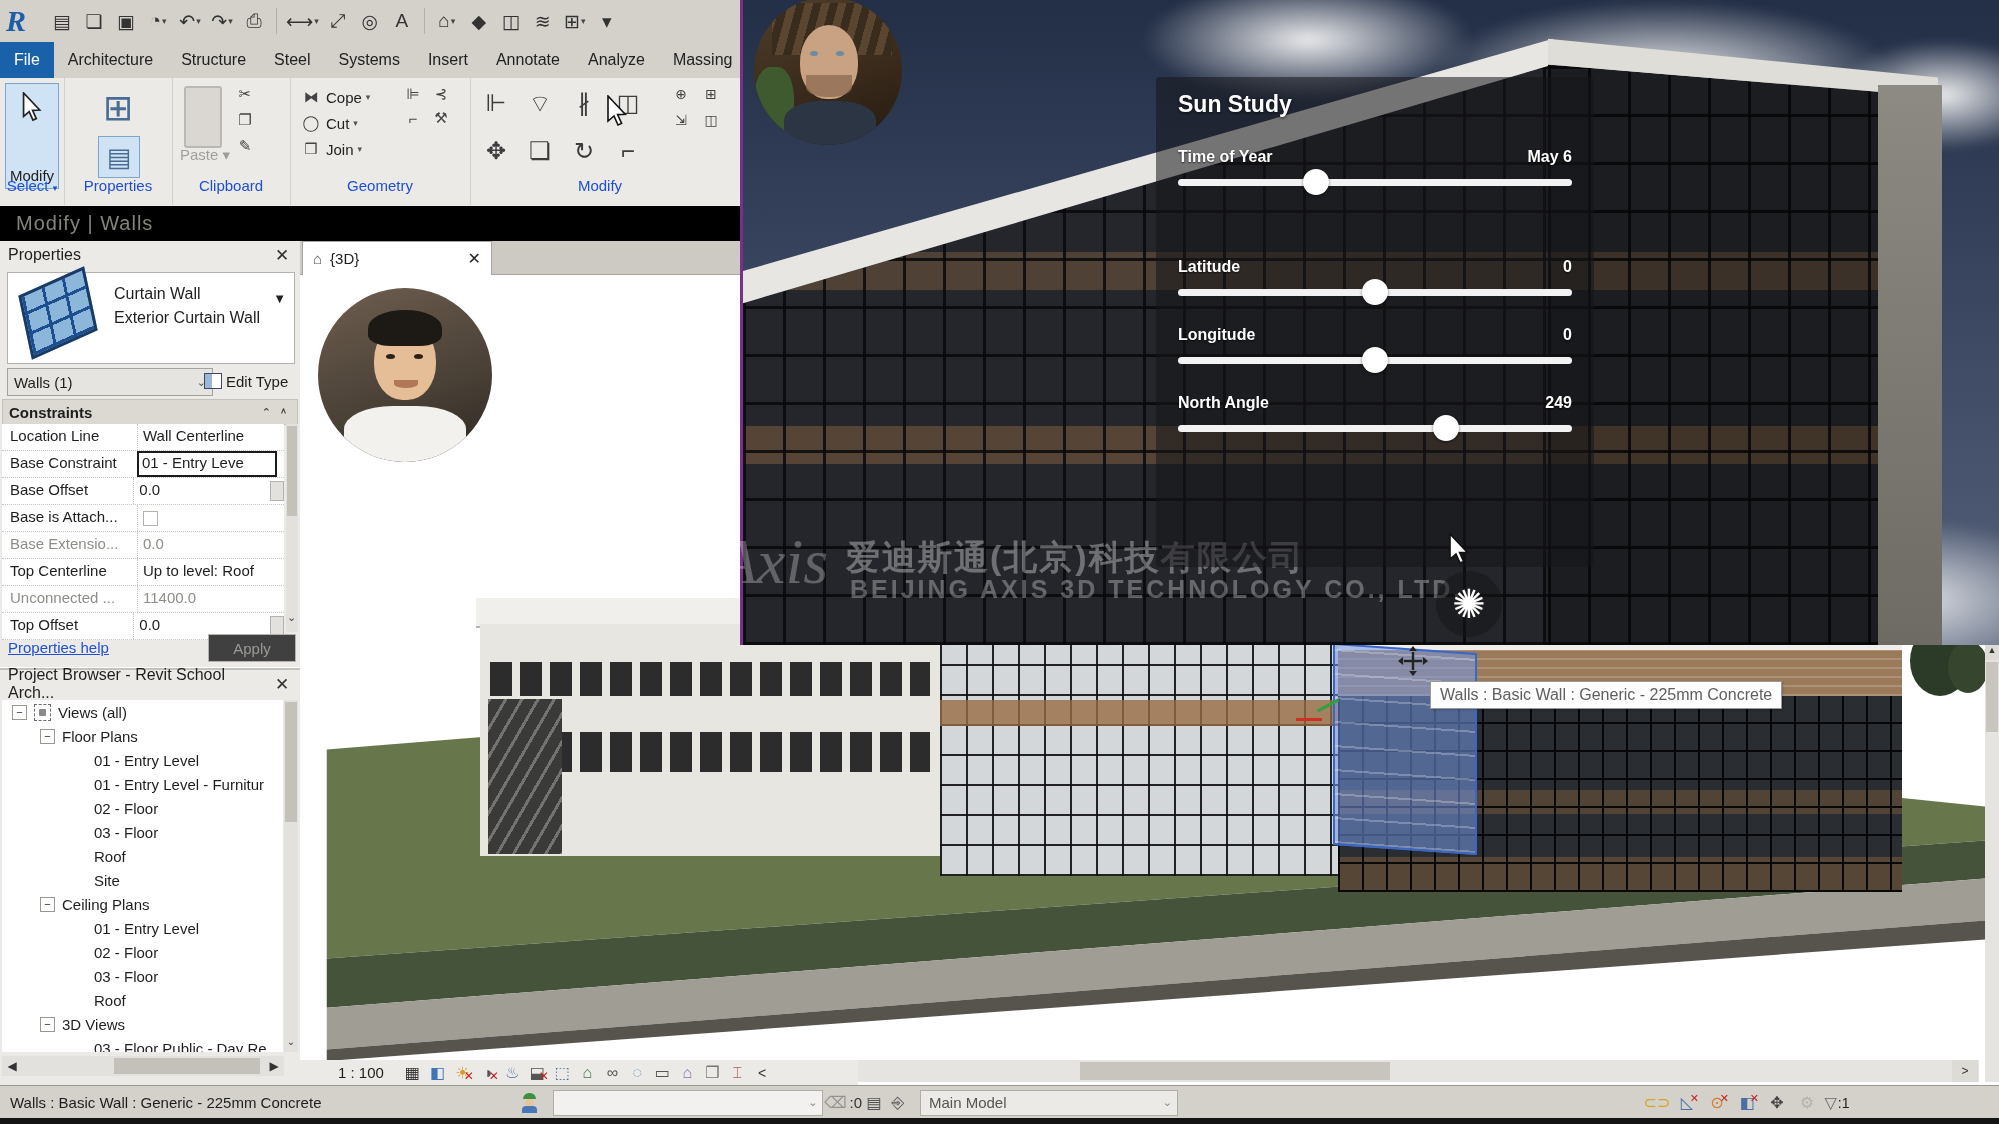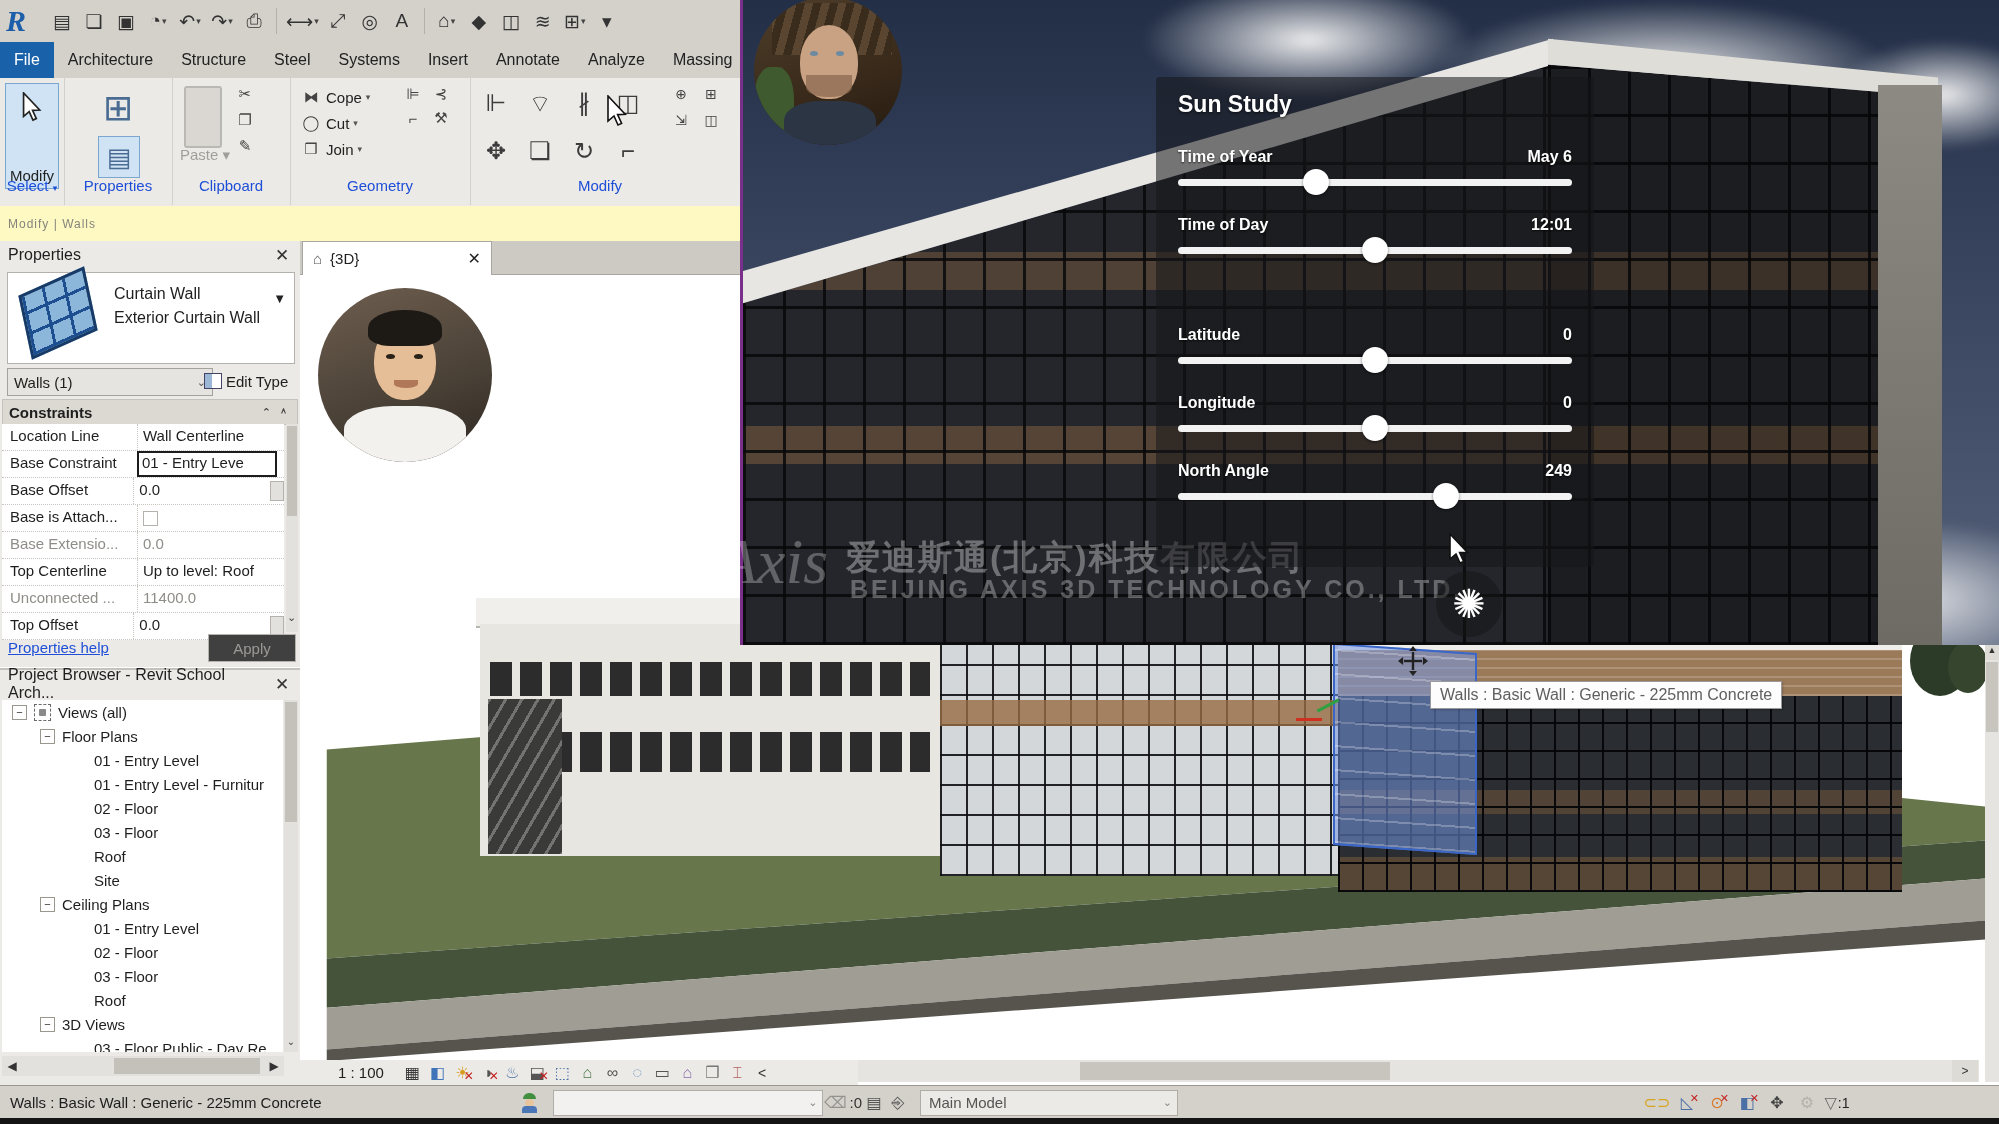--- a/index.html
+++ b/index.html
@@ -34,22 +34,22 @@
   #modify-big span{font-size:15px;color:#222;}
   .pbtn{display:flex;align-items:center;justify-content:center;color:#4a6c93;}
   .small-ico{display:flex;align-items:center;justify-content:center;font-size:15px;color:#444;width:22px;height:20px;}
   .geo-row{display:flex;align-items:center;gap:4px;height:26px;font-size:15px;color:#222;}
   .geo-row .caret{font-size:9px;color:#555;}
   .grayed{opacity:.5;}
   .mod-ico{width:44px;height:42px;display:flex;align-items:center;justify-content:center;font-size:24px;color:#3c3c3c;}
   .mini{width:22px;height:20px;font-size:14px;}
 
   
-  #optionbar{left:0;top:206px;width:740px;height:35px;background:#fef9c3;border-bottom:1px solid #c9c6c0;
-             display:flex;align-items:center;padding-left:8px;font-size:12px;color:#84847b;letter-spacing:1px;}
+  #optionbar{left:0;top:206px;width:740px;height:35px;background:#000000;border-bottom:1px solid #c9c6c0;
+             display:flex;align-items:center;padding-left:16px;font-size:20px;color:#84847b;letter-spacing:1px;}
 
   
   #props{left:0;top:241px;width:300px;height:426px;background:#eceae6;border-right:1px solid #a9a6a1;}
   .pal-head{height:28px;display:flex;align-items:center;padding:0 8px;font-size:16px;color:#1e1e1e;}
   .pal-close{margin-left:auto;font-size:17px;color:#333;width:20px;text-align:center;}
   #type-box{left:7px;top:31px;width:286px;height:90px;background:#fff;border:1px solid #b5b2ad;}
   #cw-thumb{left:14px;top:8px;width:66px;height:58px;background:
       repeating-linear-gradient(90deg,#1d4e8f 0 3px,transparent 3px 22px),
       repeating-linear-gradient(0deg,#1d4e8f 0 3px,transparent 3px 20px),#8cb6da;
       border:3px solid #173a66;transform:rotate(-24deg) skewX(-12deg);}
@@ -686,29 +686,20 @@
         <div class="sun-row">
           <div class="sun-lblrow">
             <span>Time of Year</span>
             <span>May 6</span>
           </div>
           <div class="sun-track">
             <span class="sun-thumb" style="left:calc(35% - 13px)"></span>
           </div>
         </div>
 
-        <div class="sun-row">
-          <div class="sun-lblrow">
-            <span>Time of Day</span>
-            <span>12:01</span>
-          </div>
-          <div class="sun-track">
-            <span class="sun-thumb" style="left:calc(50% - 13px)"></span>
-          </div>
-        </div>
 
 
         <div class="sun-row" data-gap="true">
           <div class="sun-lblrow">
             <span>Latitude</span>
             <span>0</span>
           </div>
           <div class="sun-track">
             <span class="sun-thumb" style="left:calc(50% - 13px)"></span>
           </div>

